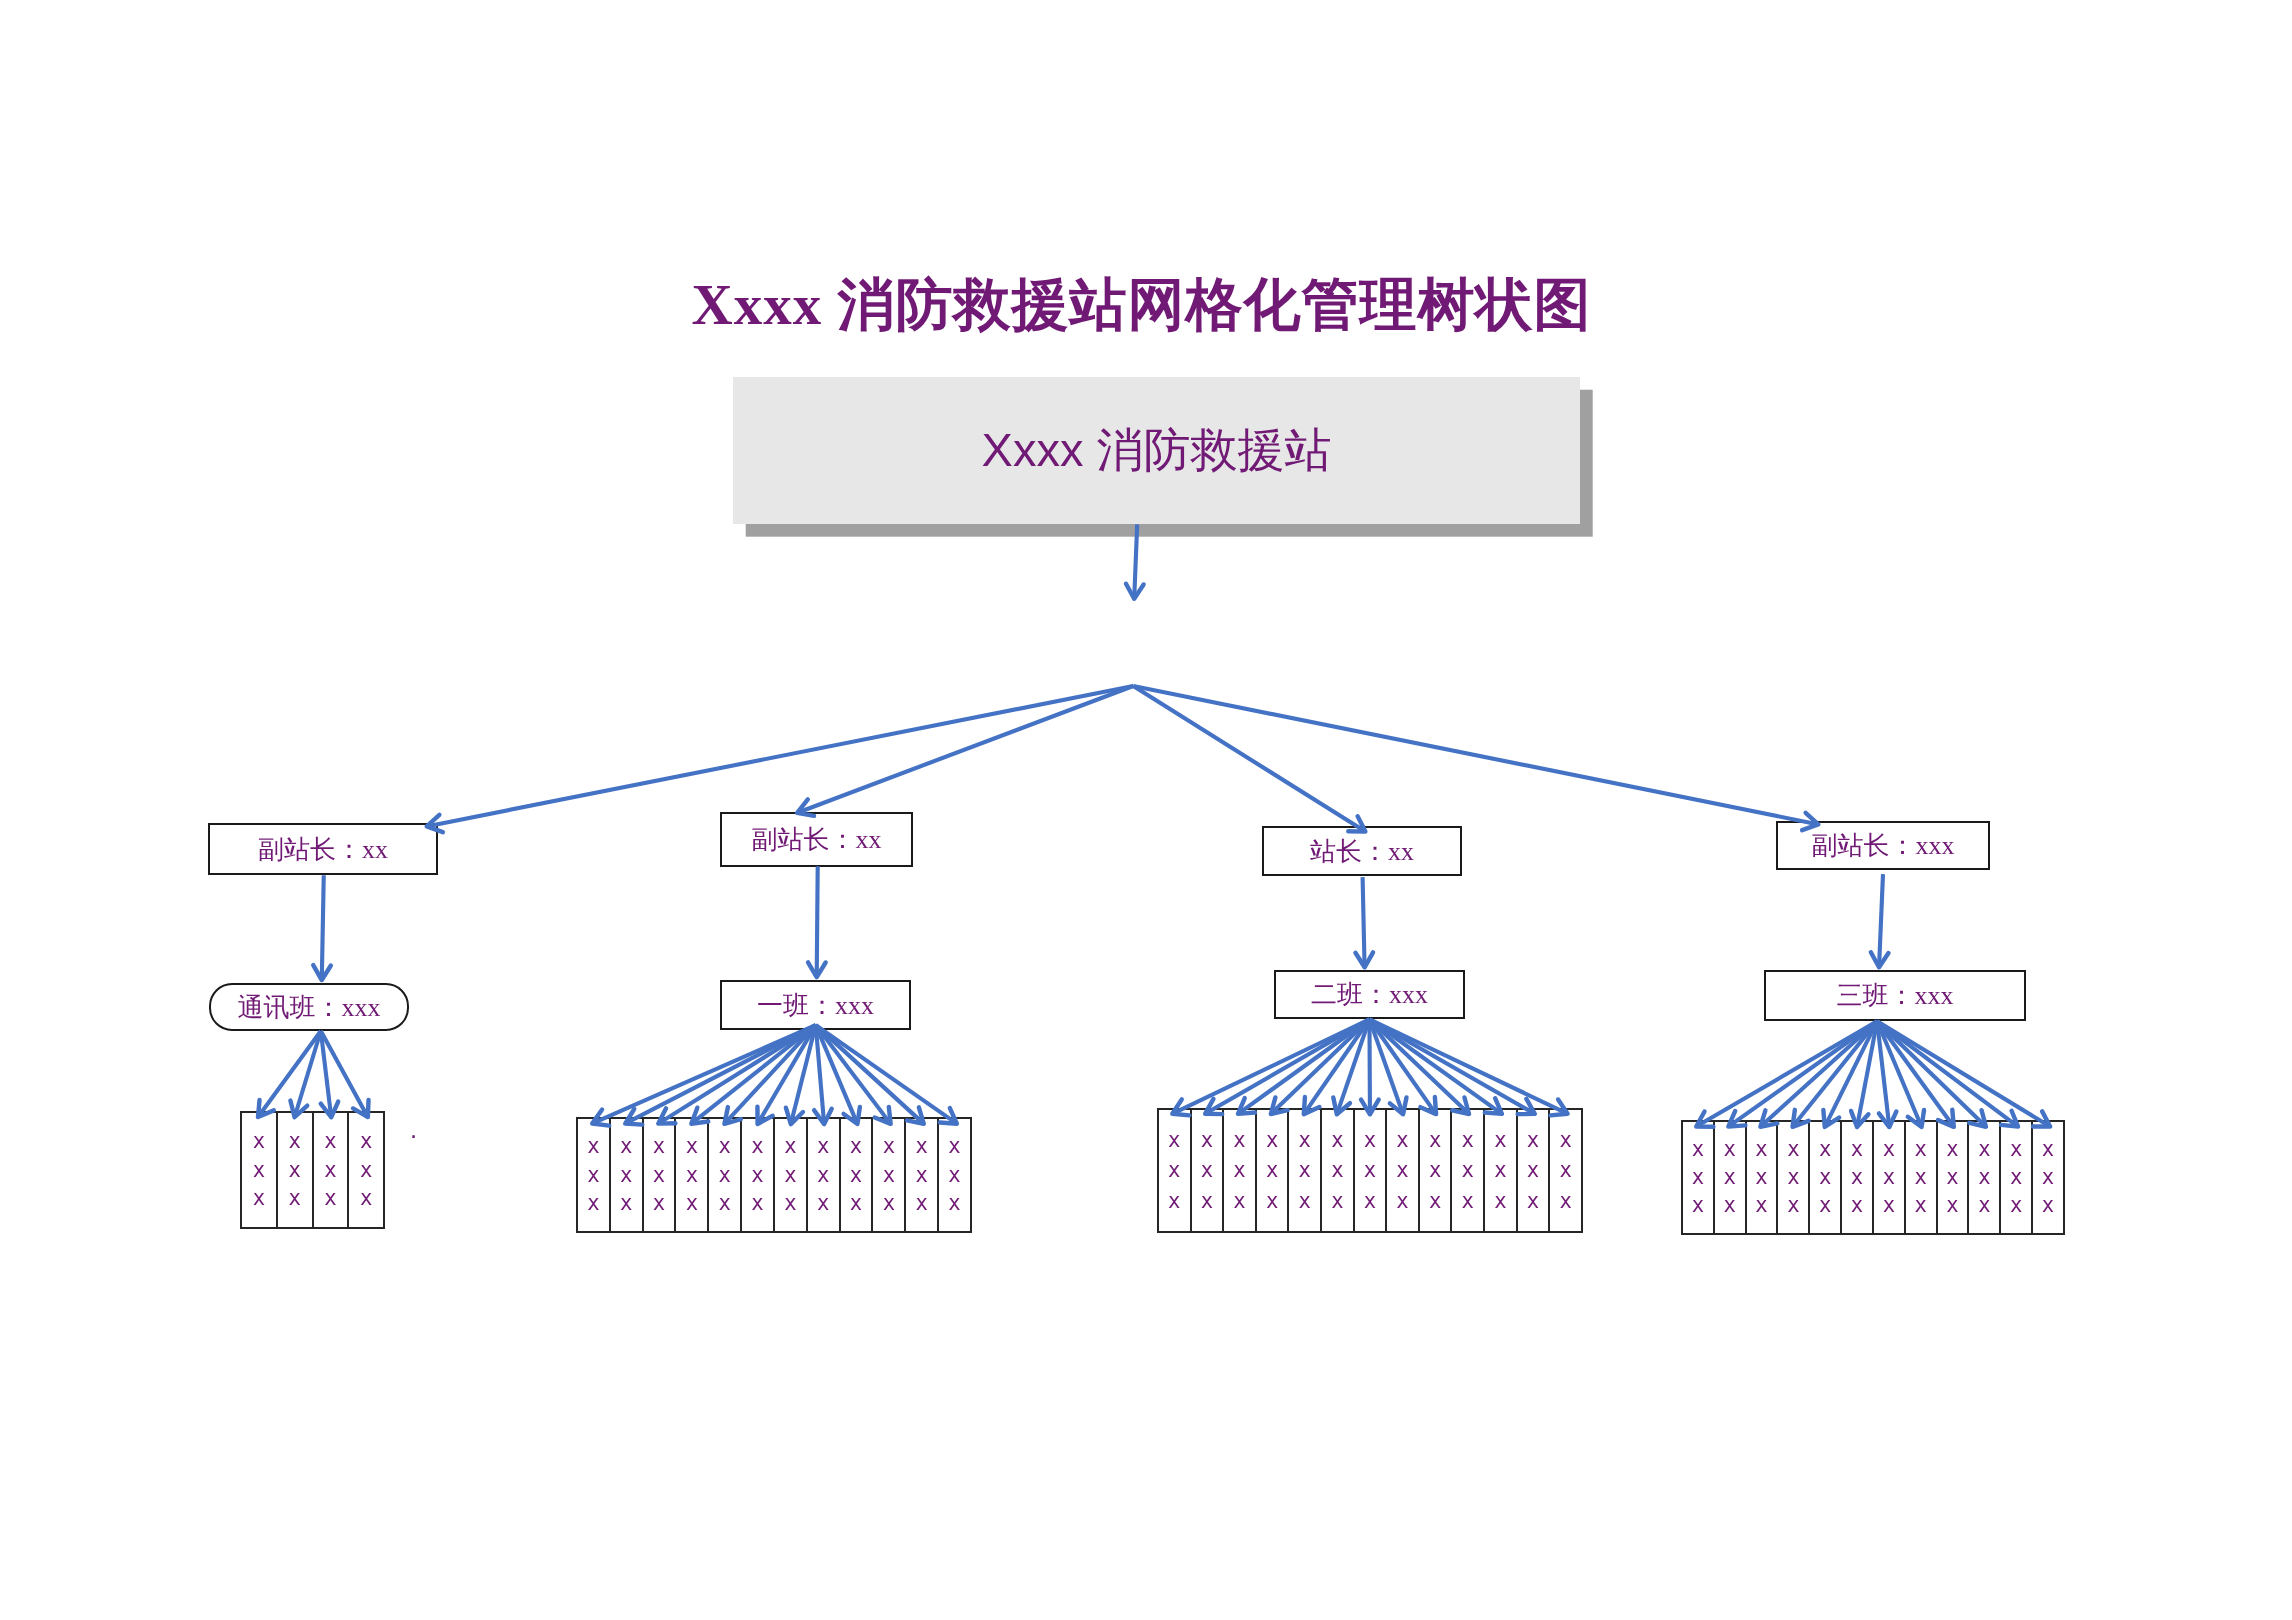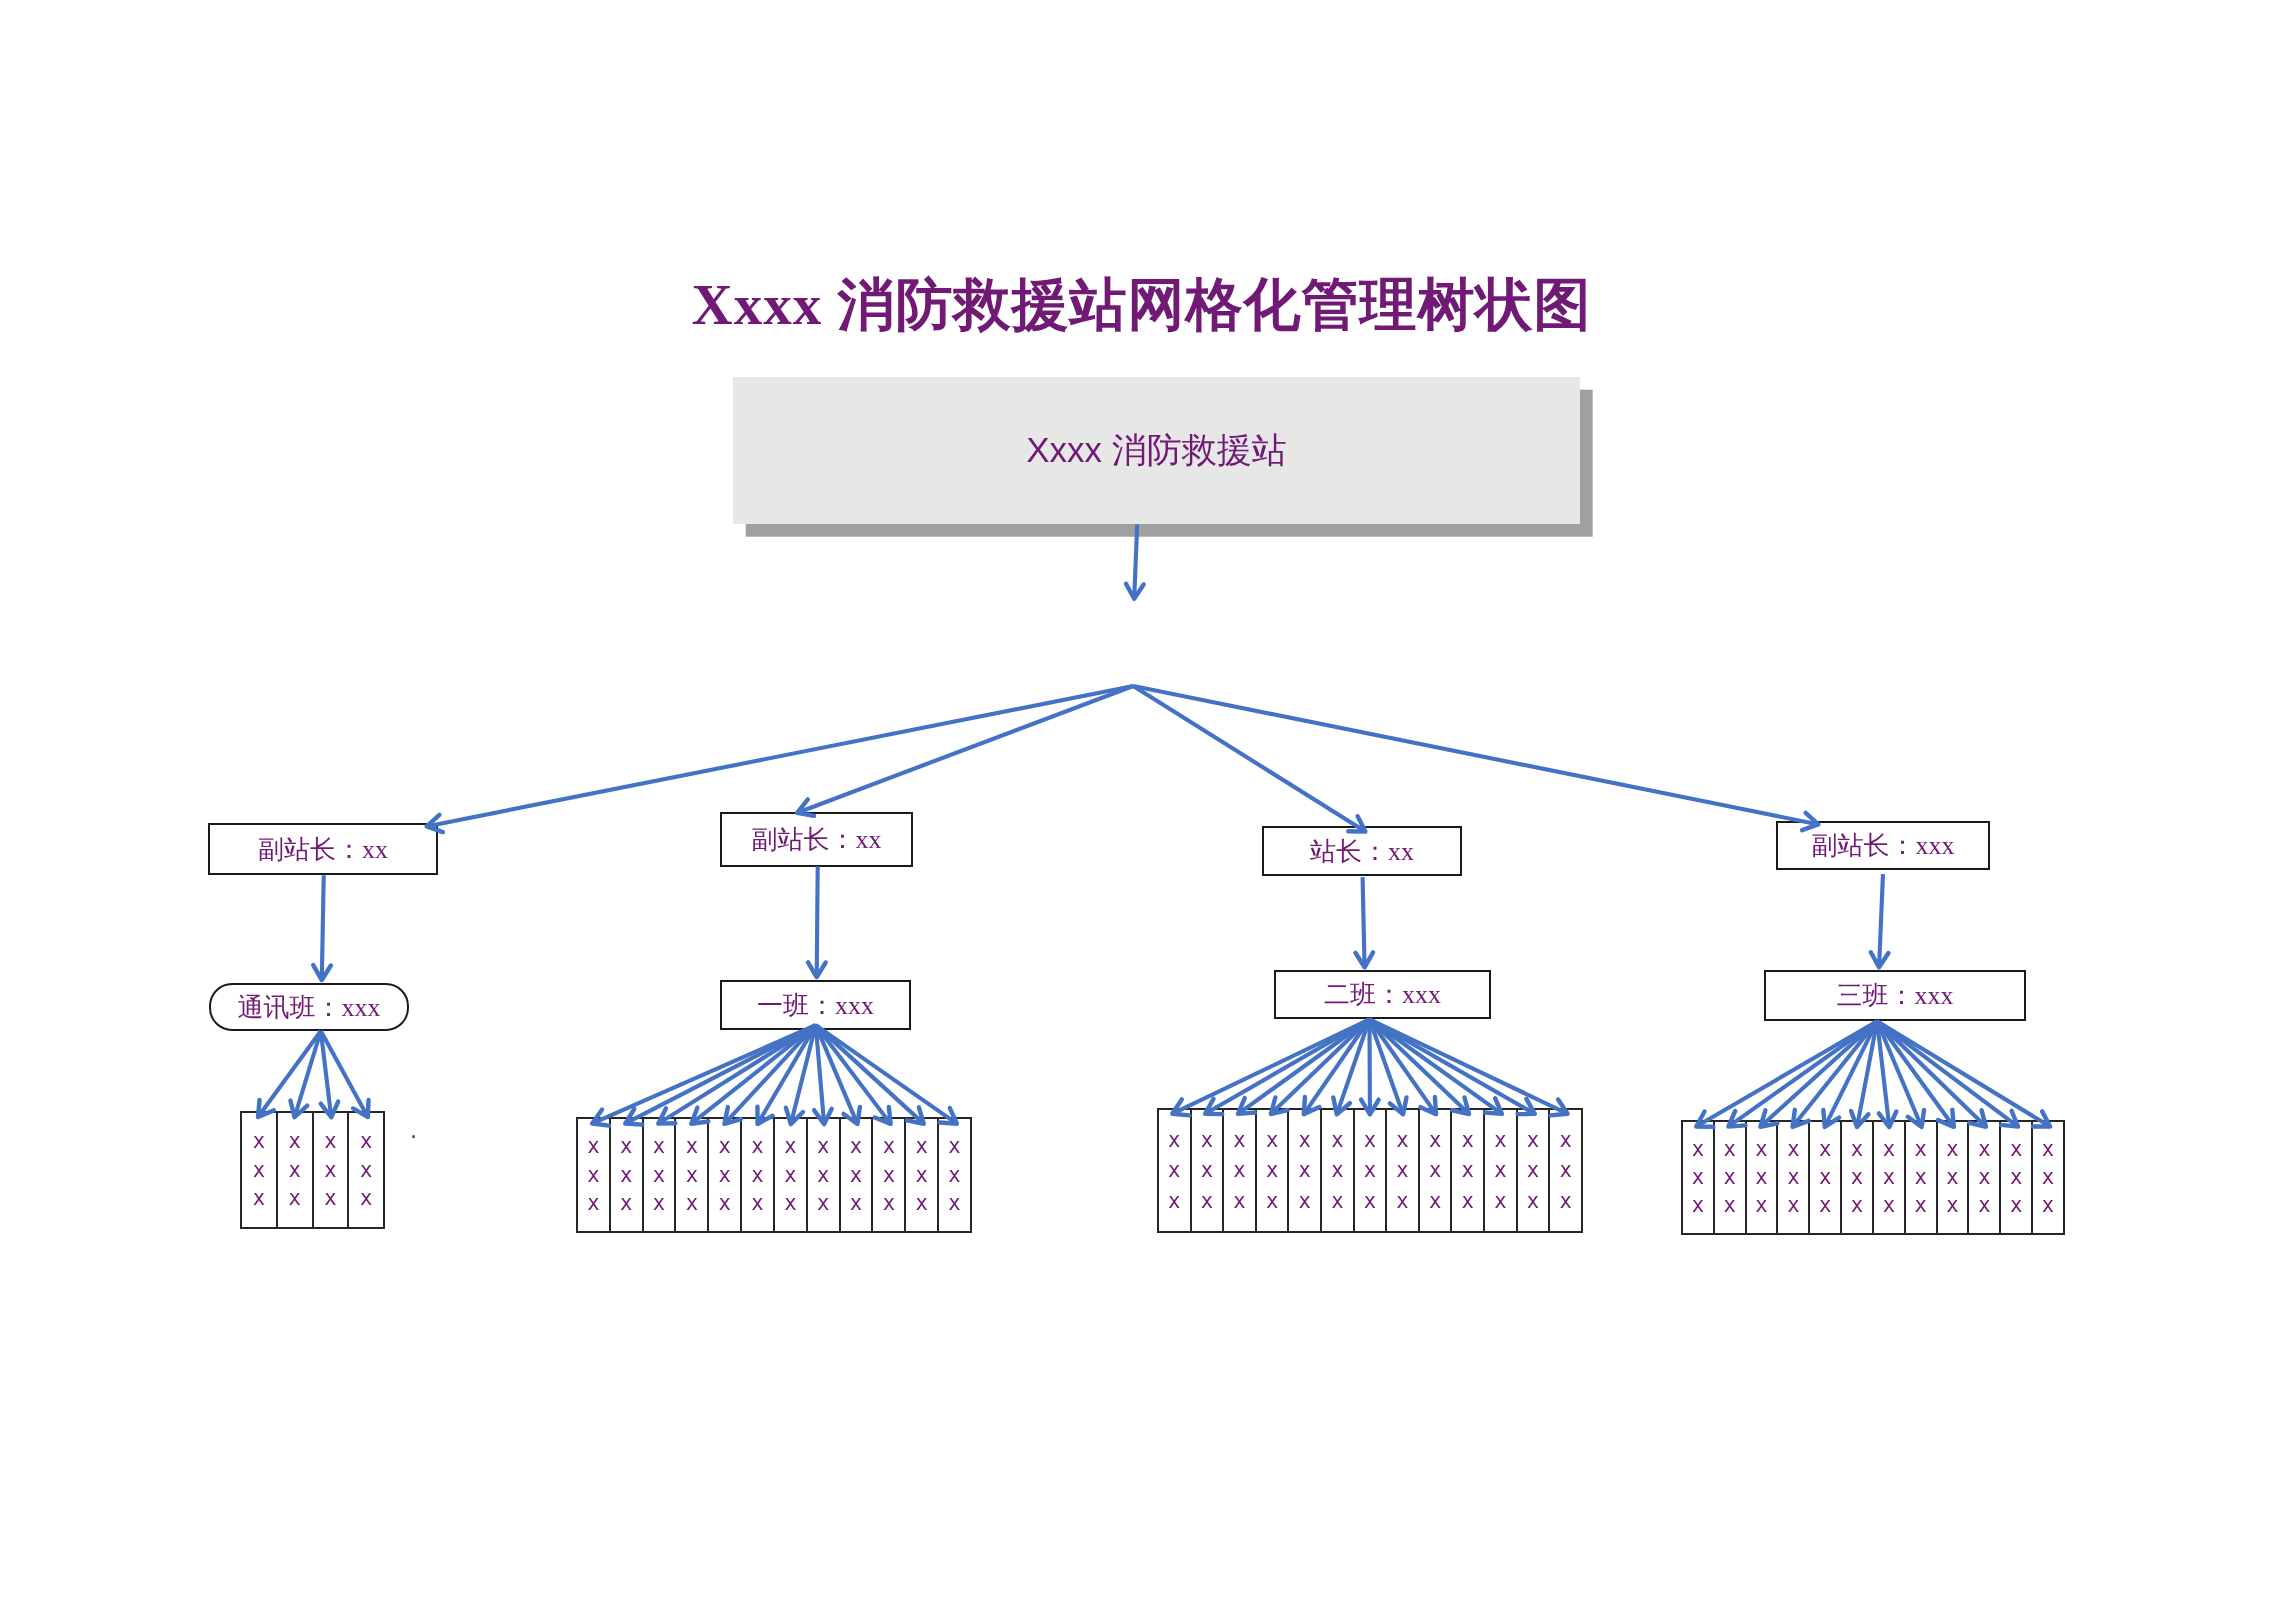--- a/index.html
+++ b/index.html
@@ -3,30 +3,30 @@
 <meta charset="utf-8">
 <style>
   html,body{margin:0;padding:0;background:#fff;}
   .page{position:relative;width:2293px;height:1620px;background:#ffffff;overflow:hidden;
         font-family:"Liberation Serif","DejaVu Serif",serif;color:#701a75;}
   .title{position:absolute;left:676px;top:267px;width:931px;text-align:center;
          font-size:57px;font-weight:600;letter-spacing:1px;white-space:nowrap;}
   .box{position:absolute;display:flex;align-items:center;justify-content:center;
        background:#fff;border:2.5px solid #1a1a1a;box-sizing:border-box;}
   .root-box{left:733px;top:377px;width:847px;height:147px;border:none;
-            font-family:"Liberation Sans","DejaVu Sans",sans-serif;font-size:35px;}
+            font-family:"Liberation Sans","DejaVu Sans",sans-serif;font-size:47px;}
   .instructor-box{left:919px;top:603px;width:427px;height:83px;font-size:31px;}
   .leader-box,.squad-box{font-size:26px;}
   .leader-0{left:208px;top:823px;width:230px;height:52px;}
   .leader-1{left:720px;top:812px;width:193px;height:55px;}
   .leader-2{left:1262px;top:826px;width:200px;height:50px;}
   .leader-3{left:1776px;top:821px;width:214px;height:49px;}
   .squad-0{left:209px;top:983px;width:200px;height:48px;border-radius:23px;}
   .squad-1{left:720px;top:980px;width:191px;height:50px;}
-  .squad-2{left:1274px;top:970px;width:217px;height:49px;}
+  .squad-2{left:1274px;top:970px;width:191px;height:49px;}
   .squad-3{left:1764px;top:970px;width:262px;height:51px;}
   .grid{position:absolute;display:flex;box-sizing:border-box;}
   .grid-0{left:240px;top:1111px;width:145px;height:118px;}
   .grid-1{left:576px;top:1117px;width:396px;height:116px;}
   .grid-2{left:1157px;top:1108px;width:426px;height:125px;}
   .grid-3{left:1681px;top:1120px;width:384px;height:115px;}
   .member-column{flex:1 1 0;border:2px solid #262626;margin-left:-2px;background:#fff;
       display:flex;flex-direction:column;align-items:center;justify-content:space-evenly;
       padding:9.8px 0;box-sizing:border-box;
       font-family:"DejaVu Sans Mono","Liberation Mono",monospace;font-size:20.6px;line-height:1;}

